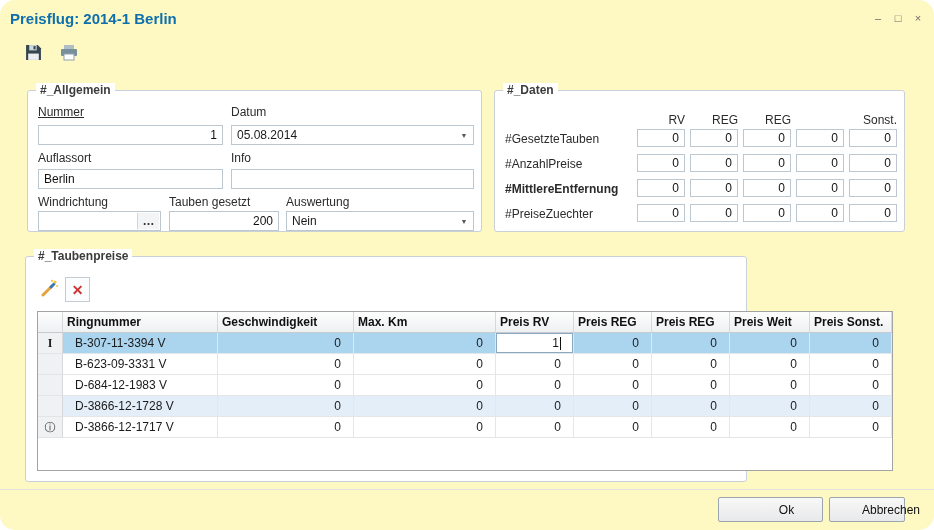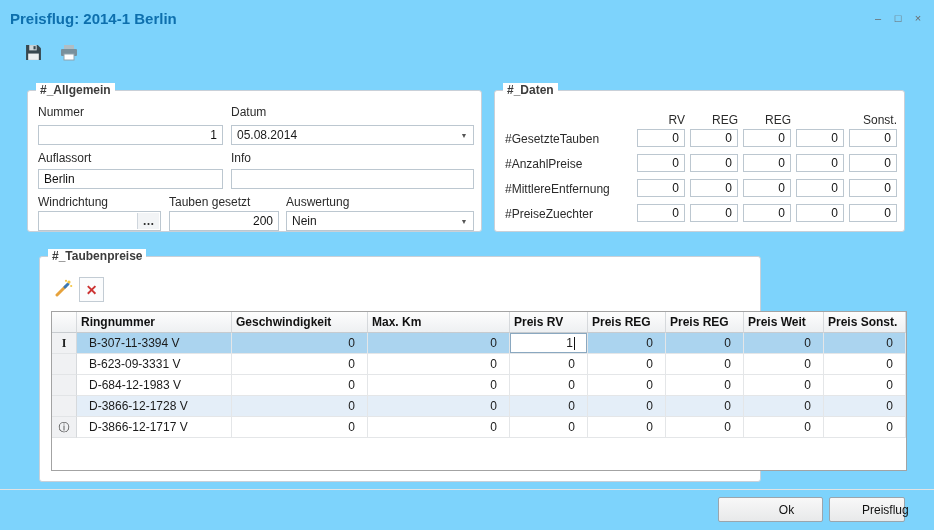--- a/index.html
+++ b/index.html
@@ -1,18 +1,18 @@
 <!DOCTYPE html>
 <html><head>
 <meta charset="utf-8">
 <style>
   * { margin:0; padding:0; box-sizing:border-box; }
   html,body { background:#ffffff; }
   body { font-family:"Liberation Sans", sans-serif; font-size:12px; color:#1a1a1a; }
-  .stage { position:relative; width:934px; height:530px; background:#7dd3fc; overflow:hidden; }
+  .stage { position:relative; width:934px; height:530px; background:#fef9c3; overflow:hidden;border-radius:15px; }
 
   .win-title { position:absolute; left:10px; top:10px; font-size:15px; font-weight:bold; color:#0d6fad; }
   .win-controls { position:absolute; right:8px; top:10px; display:flex; gap:4px; }
   .win-btn { width:16px; height:16px; display:flex; align-items:center; justify-content:center;
              color:#6a6a6a; font-size:11px; cursor:pointer; }
 
   .top-toolbar { position:absolute; left:20px; top:42px; display:flex; gap:10px; }
   .tool-btn { width:26px; height:24px; display:flex; align-items:center; justify-content:center;
               border:1px solid transparent; background:transparent; cursor:pointer; }
 
@@ -95,21 +95,21 @@
           <rect x="1" y="4" width="16" height="7" rx="1" fill="#78909c"></rect>
           <rect x="4" y="9" width="10" height="6" fill="#ffffff" stroke="#90a4ae"></rect>
         </svg>
       </span>
     </span>
   </div>
 
   <div class="groupbox" style="left:27px; top:90px; width:455px; height:142px;">
     <span class="legend">#_Allgemein</span>
 
-    <span class="lbl" style="left:10px; top:14px;">Nummer</span>
+    <span class="lbl" style="left:10px; top:14px;text-decoration:underline;">Nummer</span>
     <input class="tb num" style="left: 10px; top: 34px; width: 185px;" value="1">
 
     <span class="lbl" style="left:203px; top:14px;">Datum</span>
     <div class="combo" style="left:203px; top:34px; width:243px;">
       <span>05.08.2014</span>
       <span class="arrow">▼</span>
     </div>
 
     <span class="lbl" style="left:10px; top:60px;">Auflassort</span>
     <input class="tb" style="left: 10px; top: 78px; width: 185px;" value="Berlin">
@@ -149,36 +149,36 @@
     <input class="tb small" style="left: 301px; top: 38px;" value="0">
     <input class="tb small" style="left: 354px; top: 38px;" value="0">
 
     <span class="lbl" style="left:10px; top:66px;">#AnzahlPreise</span>
     <input class="tb small" style="left: 142px; top: 63px;" value="0">
     <input class="tb small" style="left: 195px; top: 63px;" value="0">
     <input class="tb small" style="left: 248px; top: 63px;" value="0">
     <input class="tb small" style="left: 301px; top: 63px;" value="0">
     <input class="tb small" style="left: 354px; top: 63px;" value="0">
 
-    <span class="lbl" style="left:10px; top:91px;">#MittlereEntfernung</span>
+    <span class="lbl" style="left:10px; top:91px;font-weight:bold;">#MittlereEntfernung</span>
     <input class="tb small" style="left: 142px; top: 88px;" value="0">
     <input class="tb small" style="left: 195px; top: 88px;" value="0">
     <input class="tb small" style="left: 248px; top: 88px;" value="0">
     <input class="tb small" style="left: 301px; top: 88px;" value="0">
     <input class="tb small" style="left: 354px; top: 88px;" value="0">
 
     <span class="lbl" style="left:10px; top:116px;">#PreiseZuechter</span>
     <input class="tb small" style="left: 142px; top: 113px;" value="0">
     <input class="tb small" style="left: 195px; top: 113px;" value="0">
     <input class="tb small" style="left: 248px; top: 113px;" value="0">
     <input class="tb small" style="left: 301px; top: 113px;" value="0">
     <input class="tb small" style="left: 354px; top: 113px;" value="0">
   </div>
 
-  <div class="groupbox" style="left:39px; top:256px; width:722px; height:226px;">
+  <div class="groupbox" style="left:25px; top:256px; width:722px; height:226px;">
     <span class="legend">#_Taubenpreise</span>
 
     <span class="icon-btn" style="left:11px; top:20px;">
       <span>
         <svg width="18" height="18" viewBox="0 0 18 18">
           <path d="M2 16 L10 8" stroke="#e6a23c" stroke-width="3" stroke-linecap="round"></path>
           <path d="M10 8 L13 5" stroke="#3a78b5" stroke-width="3" stroke-linecap="round"></path>
           <g fill="#f5c542">
             <circle cx="14" cy="3" r="1.6"></circle>
             <circle cx="16.2" cy="7" r="1.1"></circle>
@@ -268,15 +268,15 @@
         <div class="g-cell num">0</div>
         <div class="g-cell num">0</div>
         <div class="g-cell num">0</div>
         <div class="g-cell num">0</div>
       </div>
     </div>
   </div>
 
   <div class="footer-divider"></div>
   <button class="btn" style="left:718px; top:497px; width:105px;">Ok</button>
-  <button class="btn" style="left:829px; top:497px; width:76px;">Preisflug</button>
+  <button class="btn" style="left:829px; top:497px; width:76px;">Abbrechen</button>
 
 </div>
 
 </body></html>

